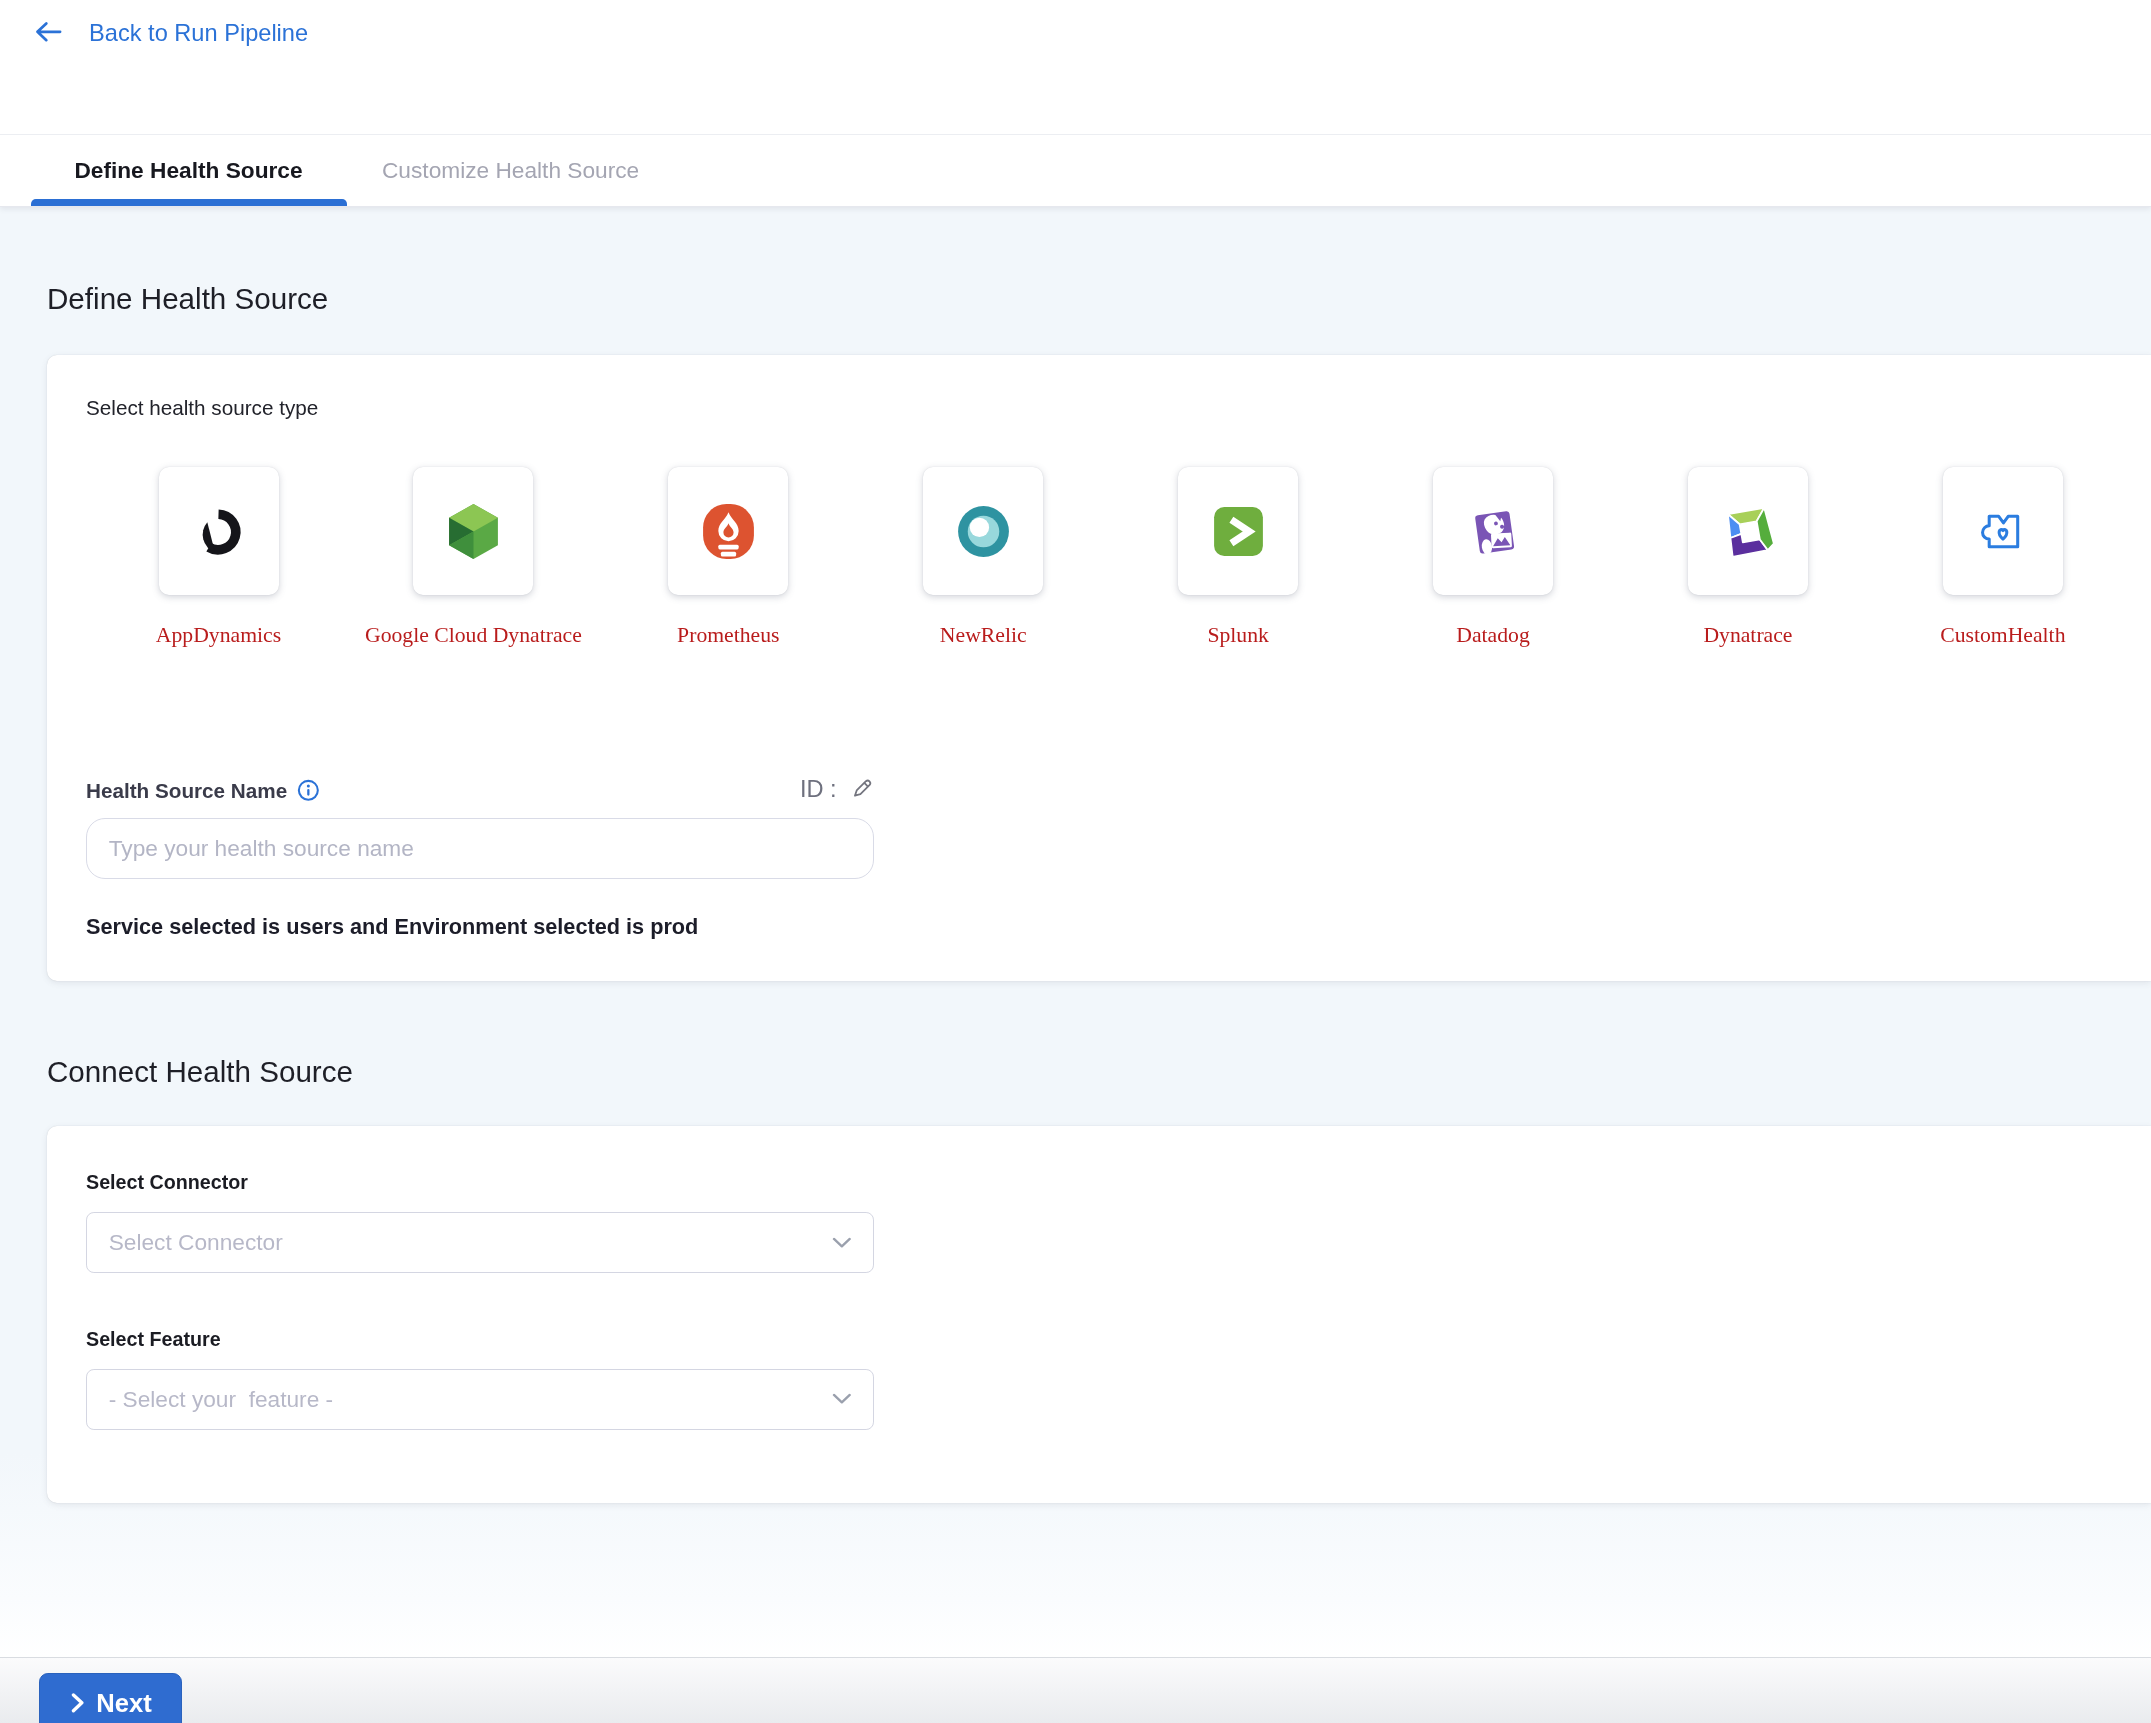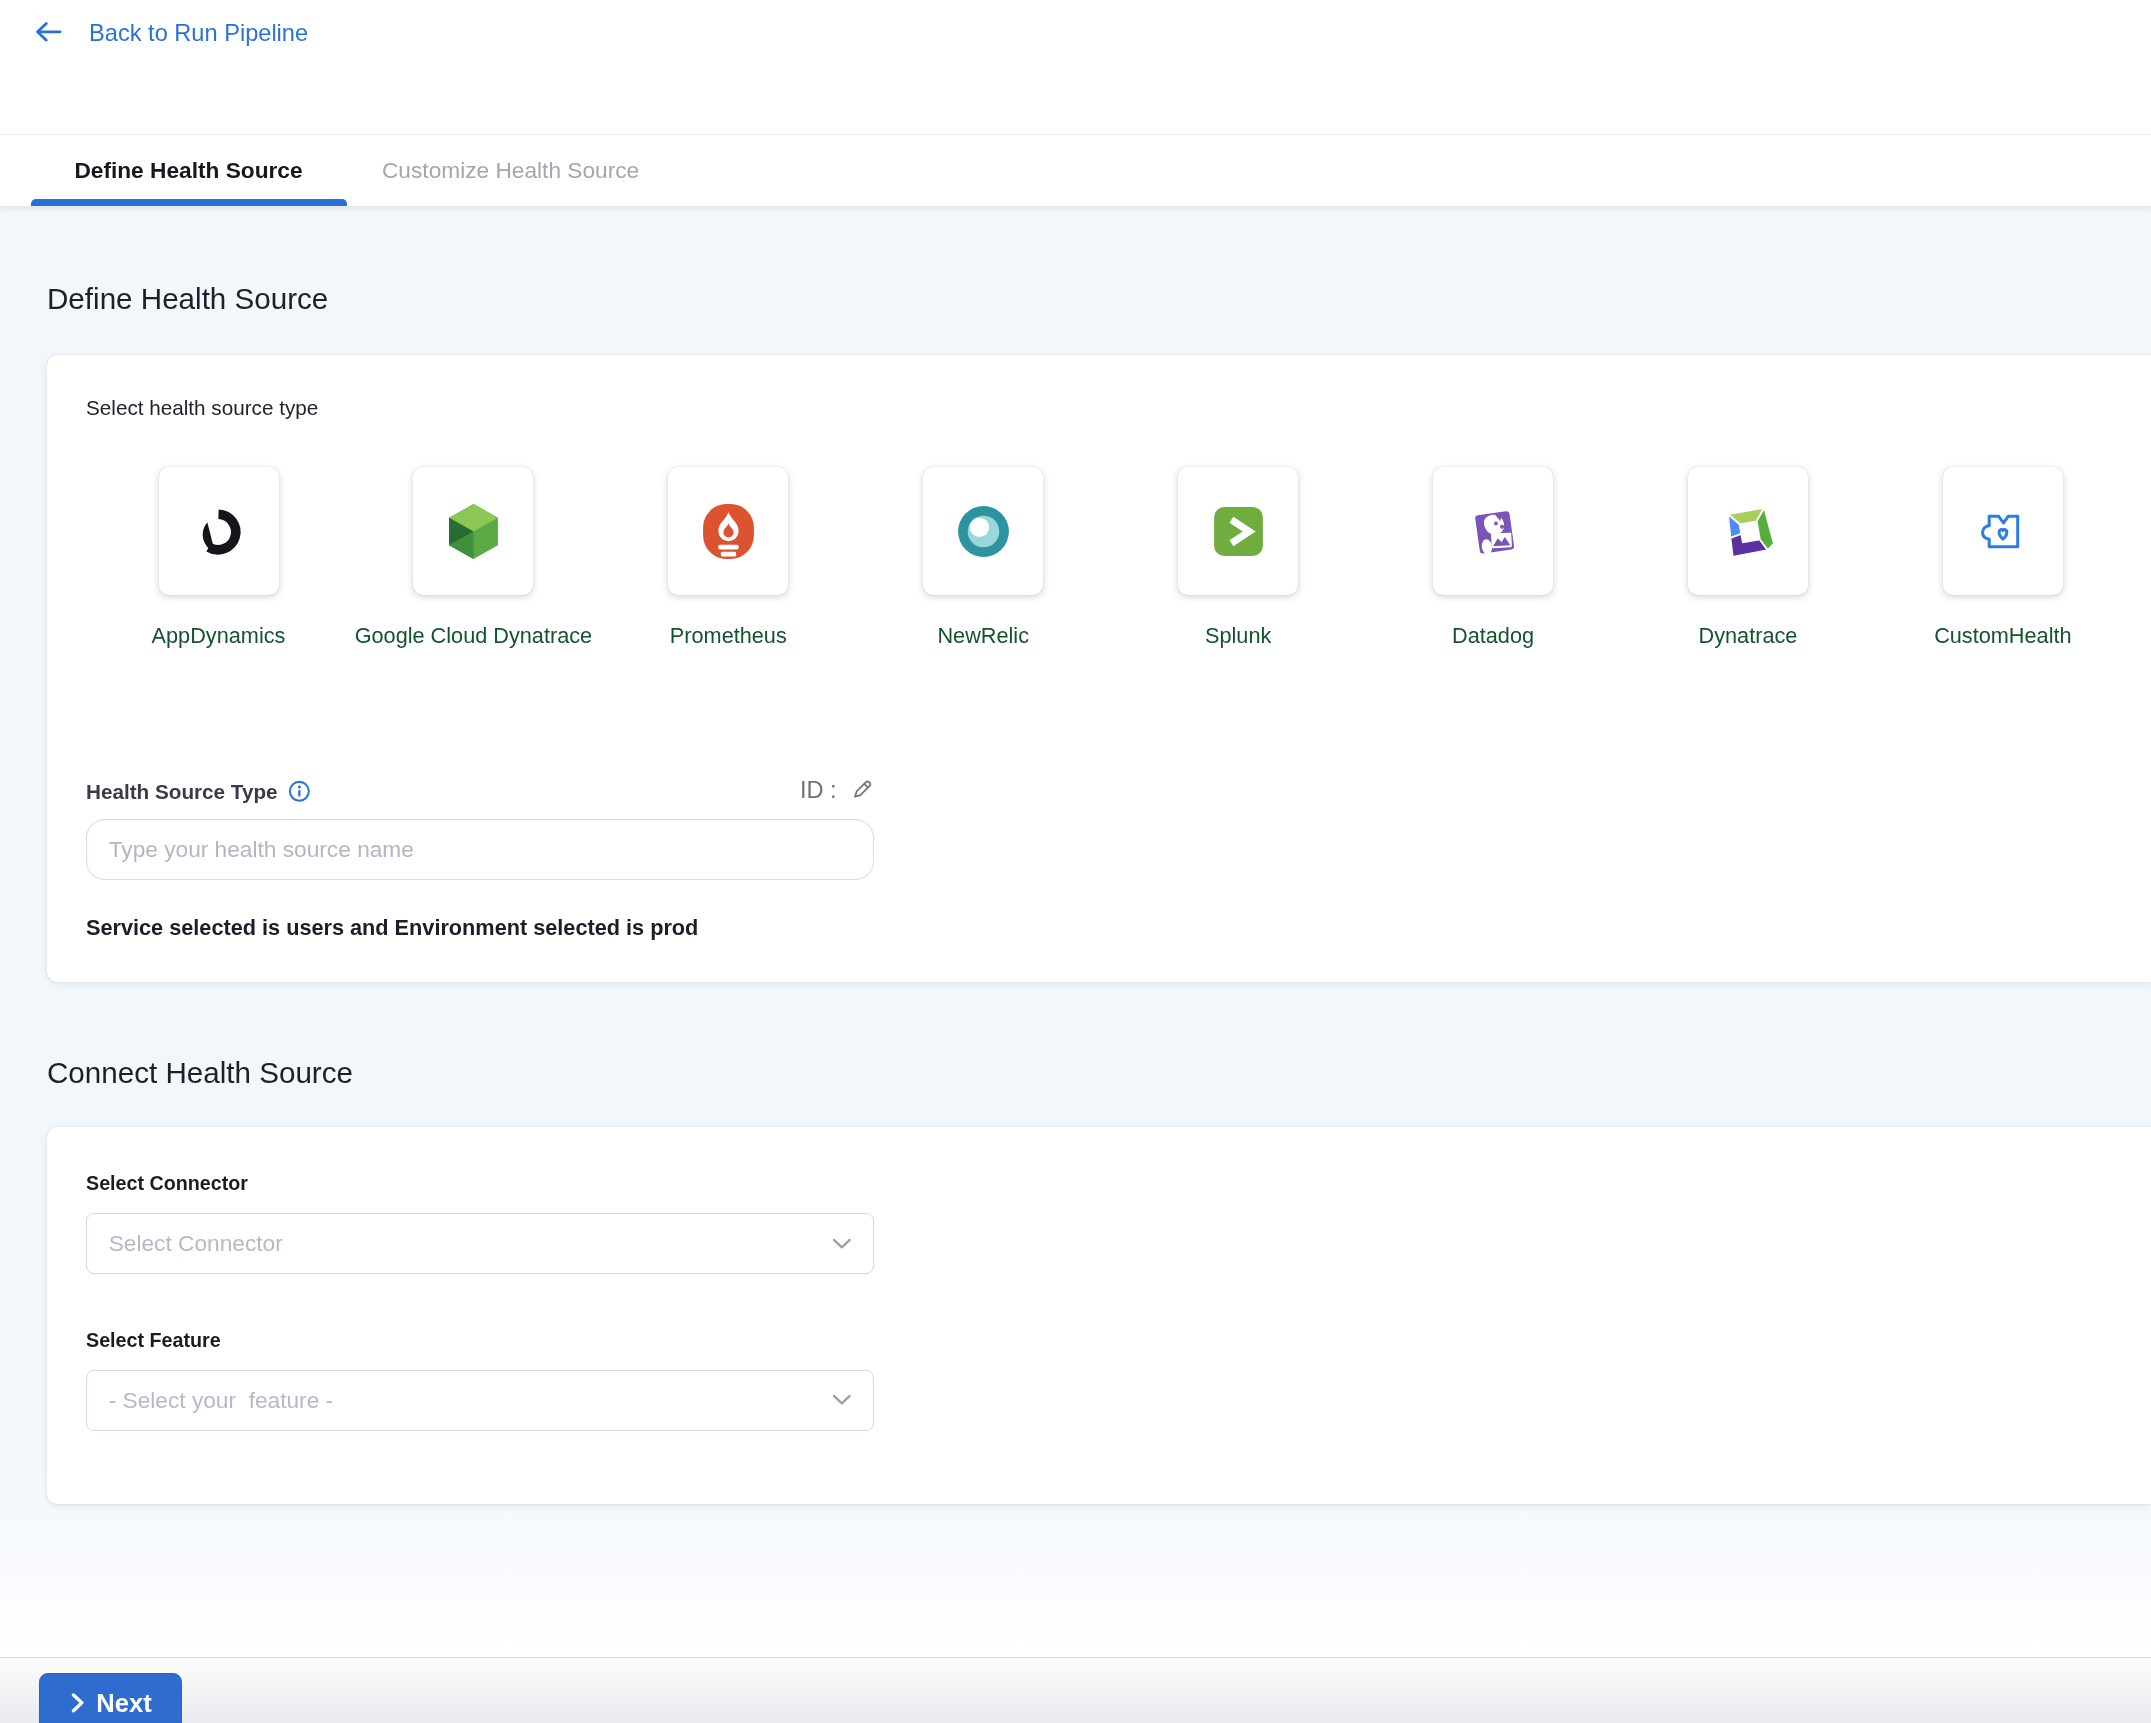--- a/index.html
+++ b/index.html
@@ -65,21 +65,21 @@
   .field-label { font-size:20.7px; color:#22232b; font-weight:500; }
 
   
   .tiles { display:flex; justify-content:space-between; padding:0 25.6px 0 49px; margin-top:47px; }
   .tile-col { width:167px; display:flex; flex-direction:column; align-items:center; }
   .tile {
     width:120px; height:128px; background:#fff; border-radius:9.9px;
     box-shadow:0 2px 7.9px rgba(104,108,128,.30), 0 0 1px rgba(104,108,128,.25);
     display:flex; align-items:center; justify-content:center; cursor:pointer;
   }
-  .tile-label { margin-top:27.6px; font-size:21.7px; color:#14532d; white-space:nowrap; }
+  .tile-label { margin-top:27.6px; font-size:21.7px; color:#b91c1c; white-space:nowrap;font-family:Liberation Serif, serif; }
 
   
   .name-row {
     width:788px; margin-top:128px;
     display:flex; justify-content:space-between; align-items:flex-end;
   }
   .name-label {
     font-size:20.7px; font-weight:700; color:#3a3b4a;
     display:flex; align-items:center; gap:9.9px;
   }
@@ -249,21 +249,21 @@
             </g>
           </svg>
         </div>
         <div class="tile-label">CustomHealth</div>
       </div>
 
     </div>
 
     <div class="name-row">
       <div class="name-label">
-        <span>Health Source Type</span>
+        <span>Health Source Name</span>
         <svg width="22.7" height="22.7" viewBox="0 0 22 22">
           <circle cx="11" cy="11" r="9.2" fill="none" stroke="#2b72d7" stroke-width="2"></circle>
           <circle cx="11" cy="6.8" r="1.5" fill="#2b72d7"></circle>
           <rect x="9.9" y="9.6" width="2.2" height="6.6" rx="1.1" fill="#2b72d7"></rect>
         </svg>
       </div>
       <div class="id-wrap">
         <span>ID :</span>
         <svg width="23.6" height="23.6" viewBox="0 0 24 24">
           <path d="M5 19 L6.8 13.7 L16.2 4.3 A2.7 2.7 0 0 1 20 8.1 L10.6 17.5 L5 19 Z" fill="none" stroke="#74757f" stroke-width="1.8" stroke-linejoin="round"></path>

